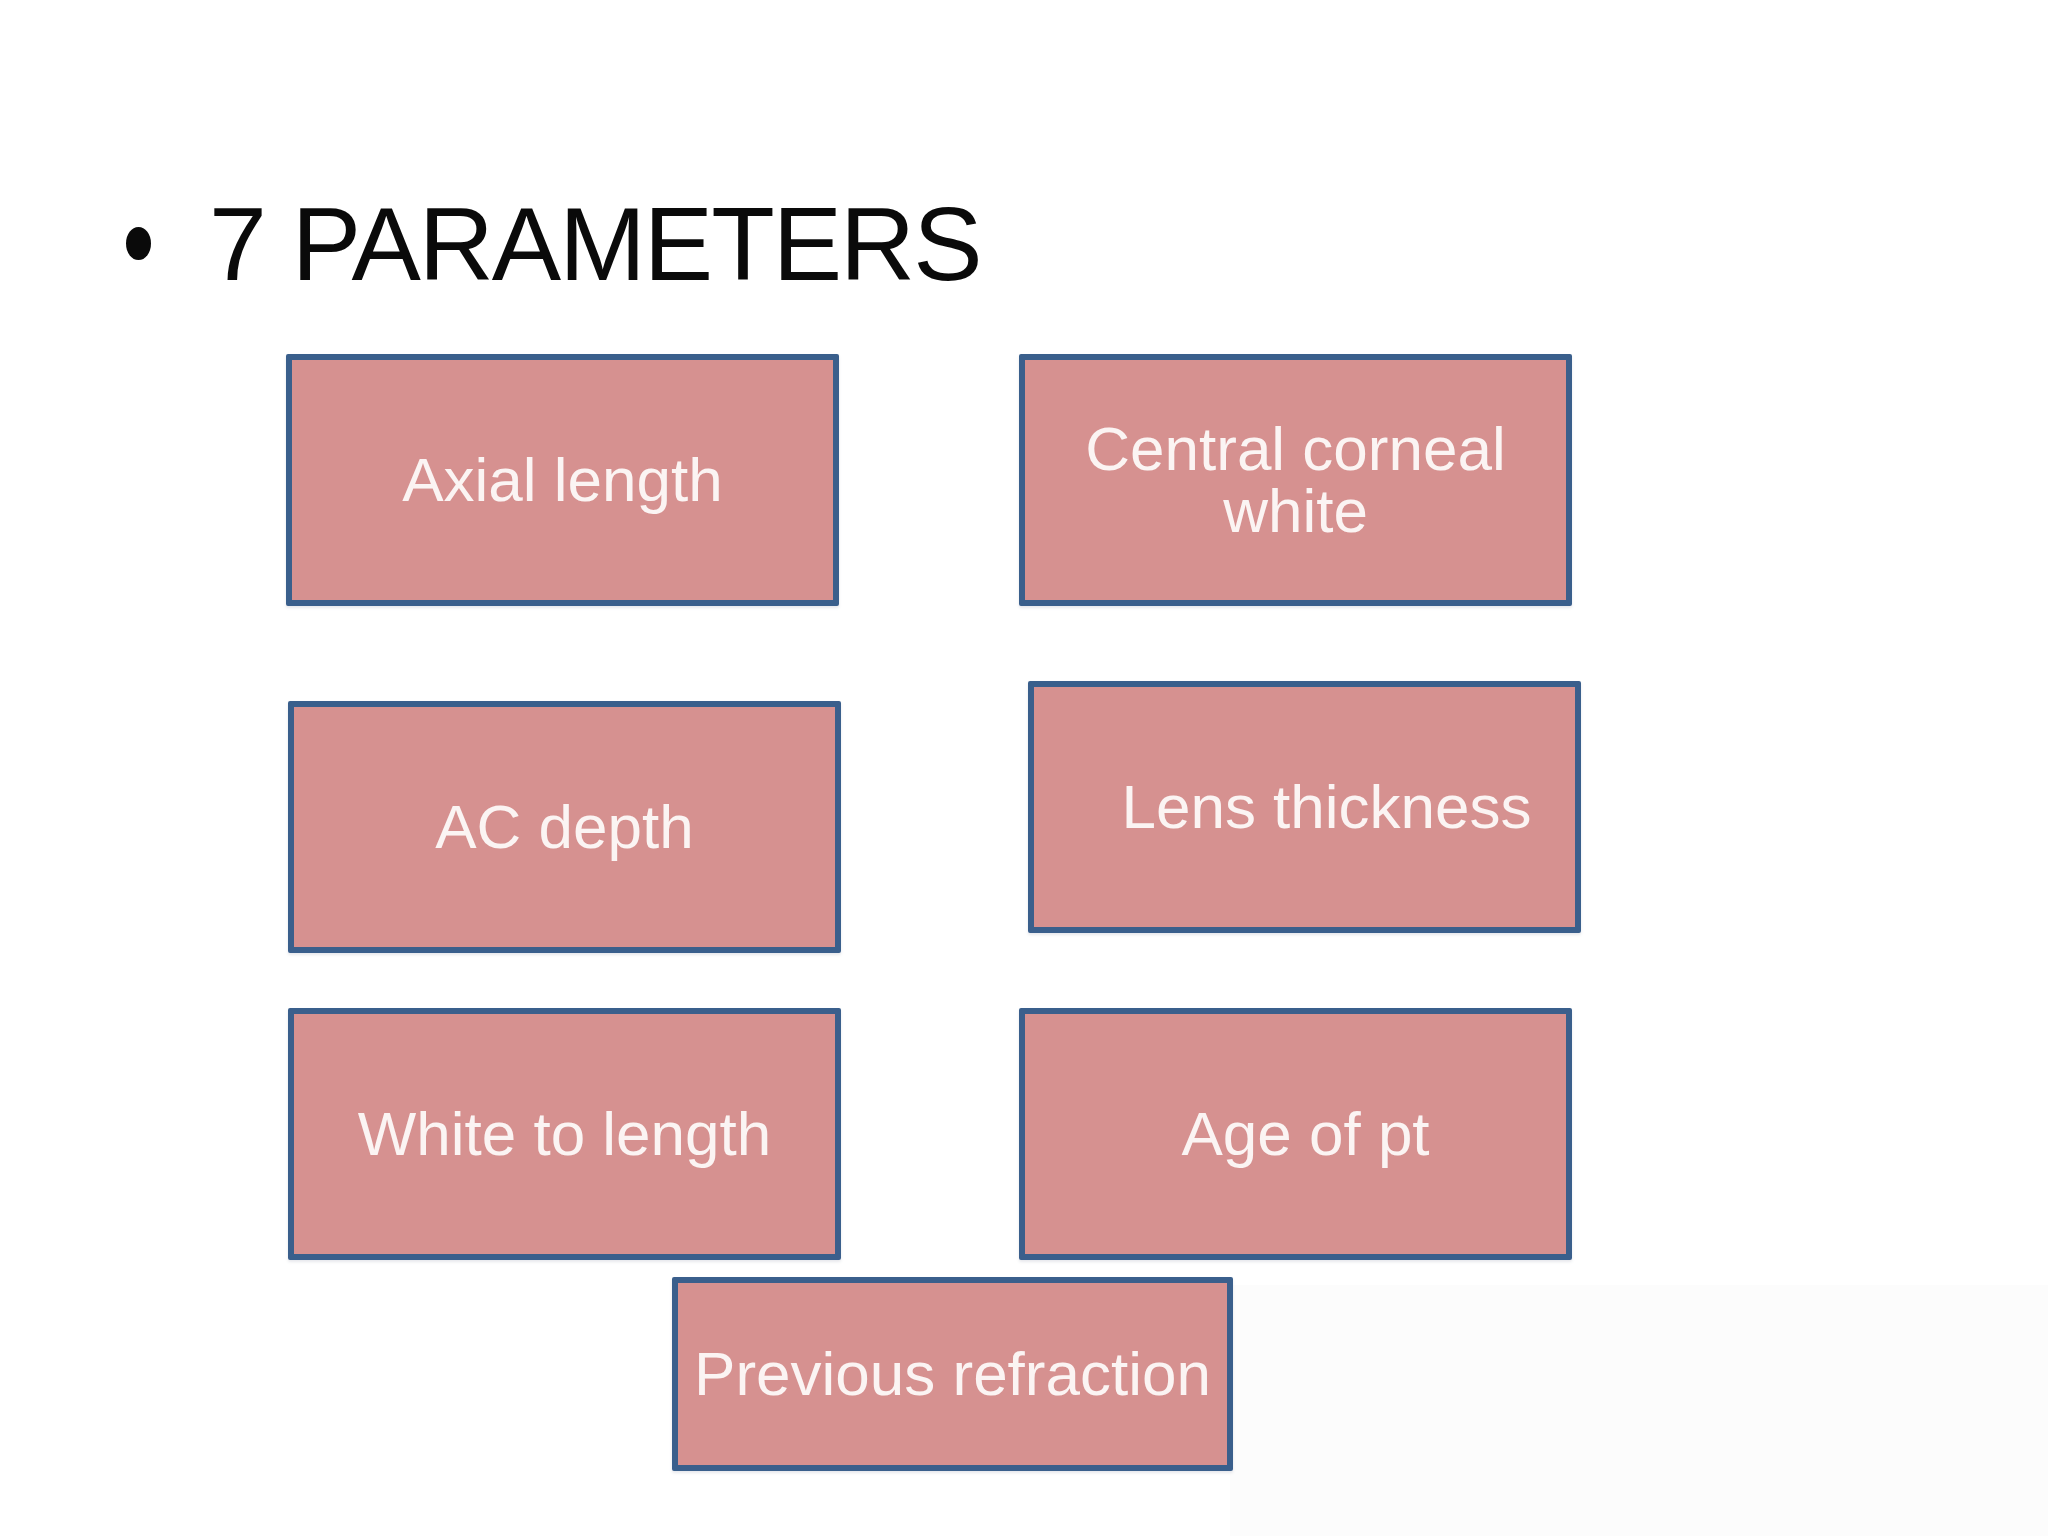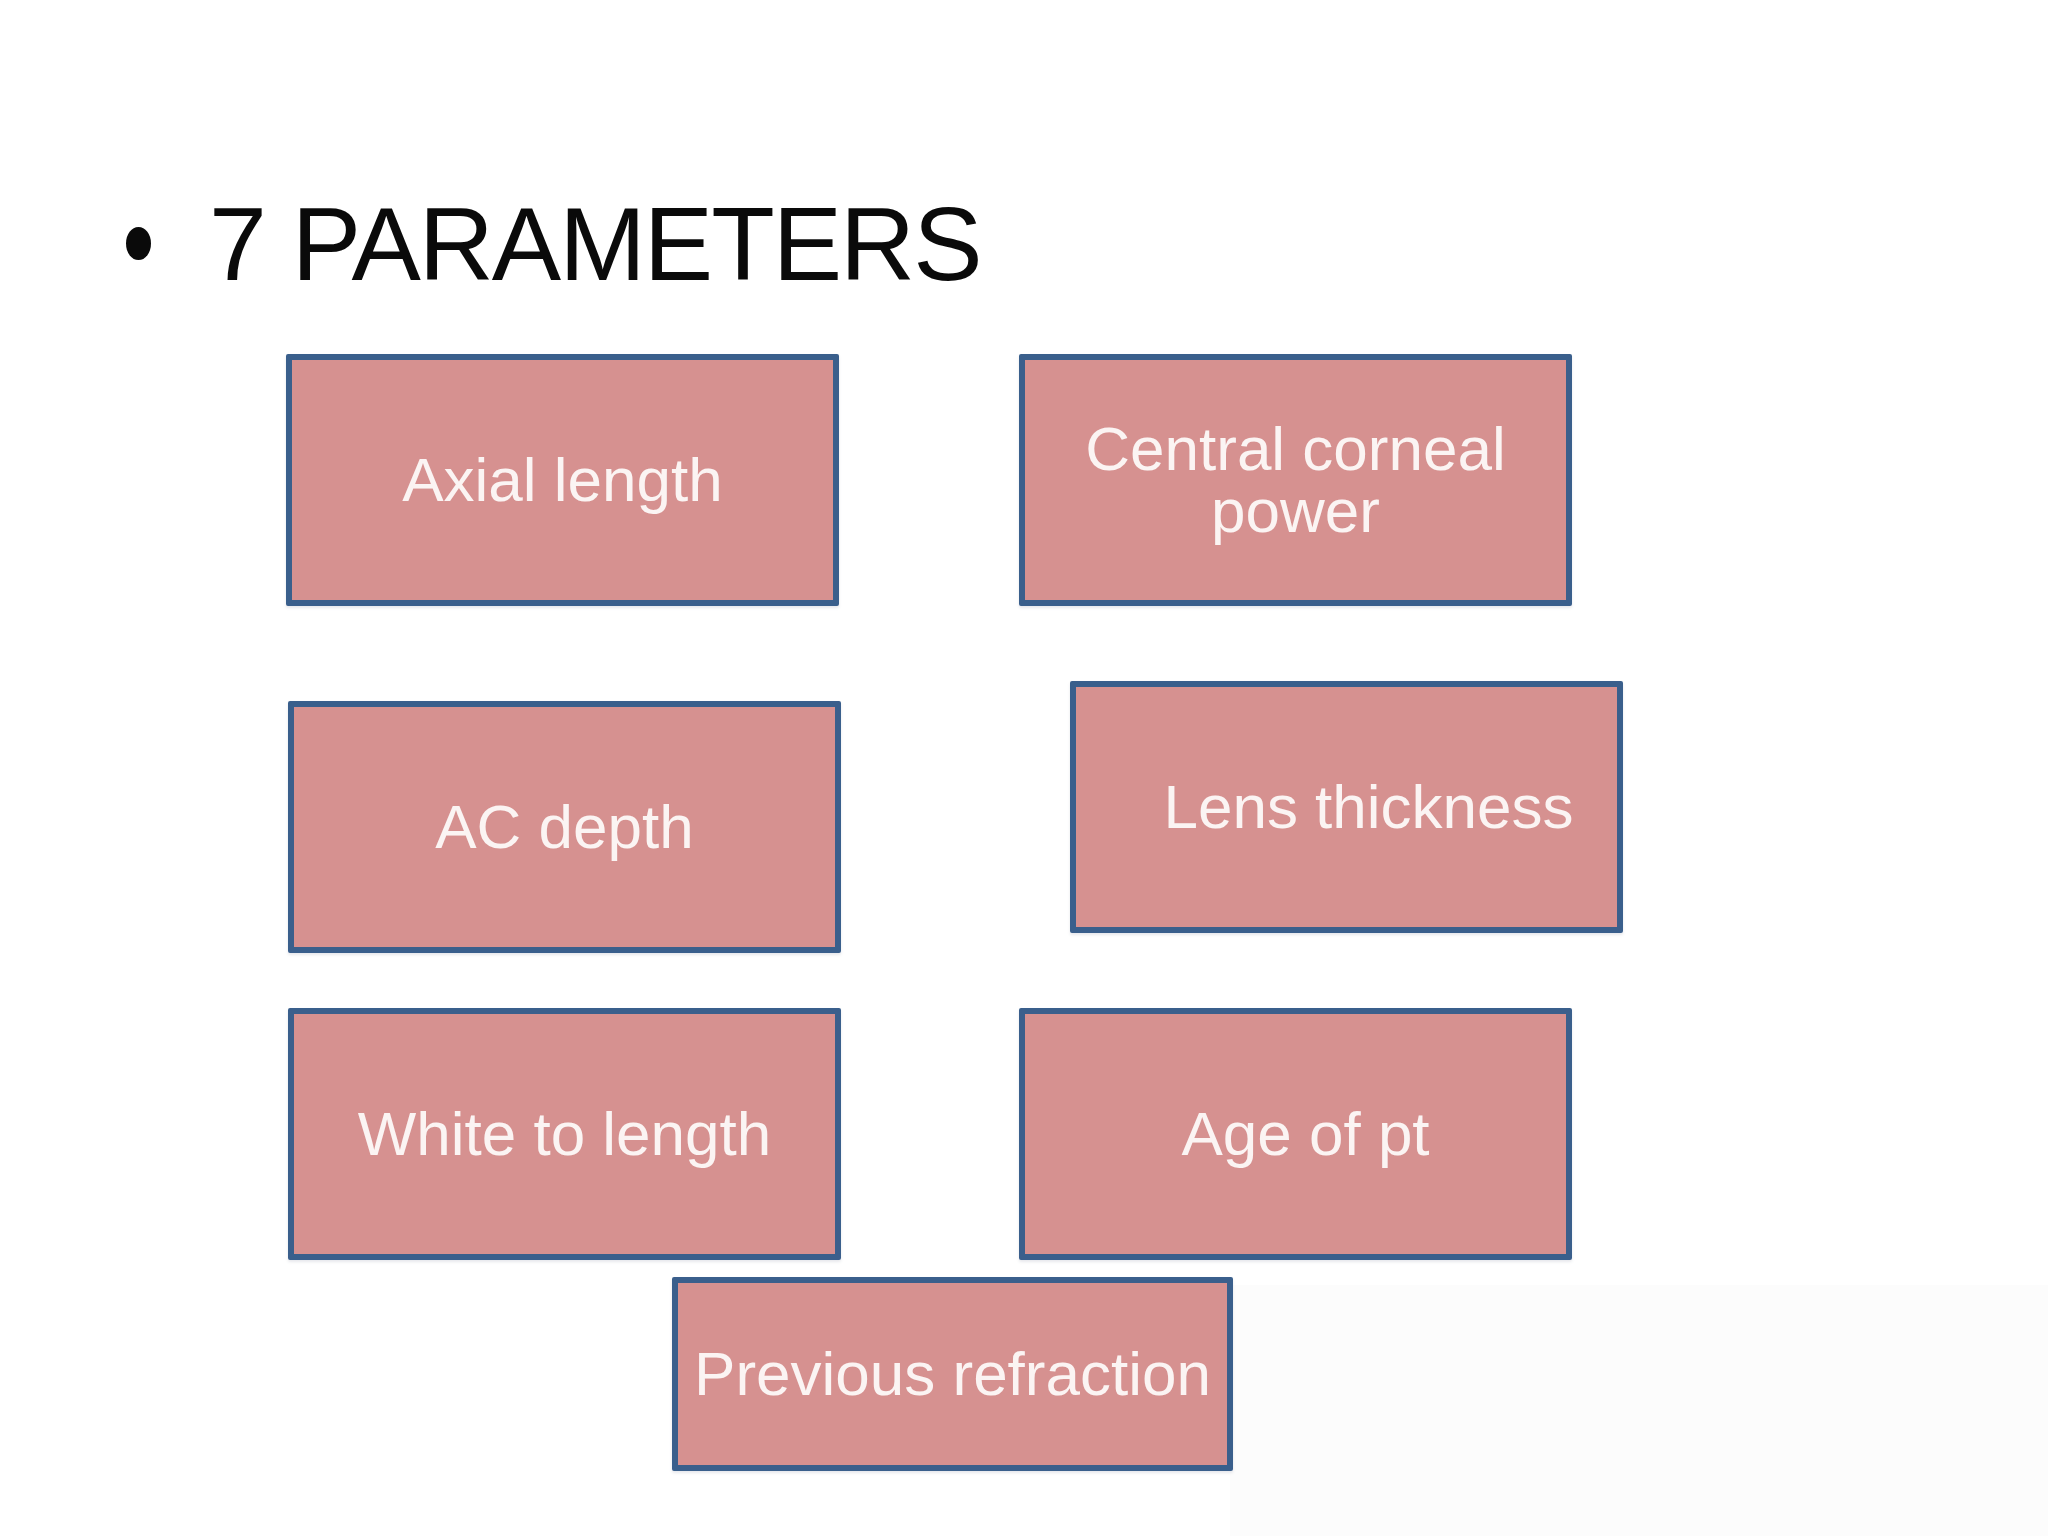--- a/index.html
+++ b/index.html
@@ -63,21 +63,21 @@
     justify-content: center;
     color: var(--box-text, #fbf4f3);
     font-size: 62px;
     line-height: 1;
     text-align: center;
     box-shadow: 0 2px 3px rgba(120,130,150,0.18);
   }
   .box-r1c1 { left: 286px;  top: 354px;  }
   .box-r1c2 { left: 1019px; top: 354px;  }
   .box-r2c1 { left: 288px;  top: 701px;  }
-  .box-r2c2 { left: 1070px; top: 681px; padding-left: 44px;  }
+  .box-r2c2 { left: 1028px; top: 681px; padding-left: 44px;  }
   .box-r3c1 { left: 288px;  top: 1008px; }
   .box-r3c2 { left: 1019px; top: 1008px; padding-left: 20px; }
   .box-r4   { left: 672px;  top: 1277px; width: 561px; height: 194px; }
 </style>
 </head>
 <body>
 
 <div class="slide">
 
   <div class="corner-tint"></div>
@@ -85,21 +85,21 @@
   <div class="title-row">
     <span class="bullet"></span>
     <h1 class="title">7 PARAMETERS</h1>
   </div>
 
   <div class="param-box box-r1c1">
     <span>Axial length</span>
   </div>
 
   <div class="param-box box-r1c2">
-    <span>Central corneal power</span>
+    <span>Central corneal white</span>
   </div>
 
   <div class="param-box box-r2c1">
     <span>AC depth</span>
   </div>
 
   <div class="param-box box-r2c2">
     <span>Lens thickness</span>
   </div>
 

